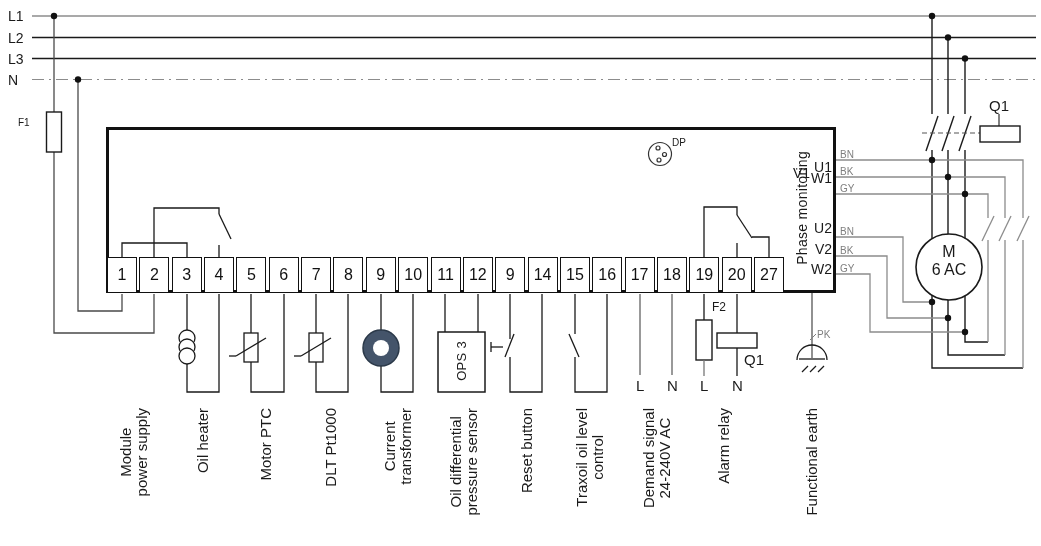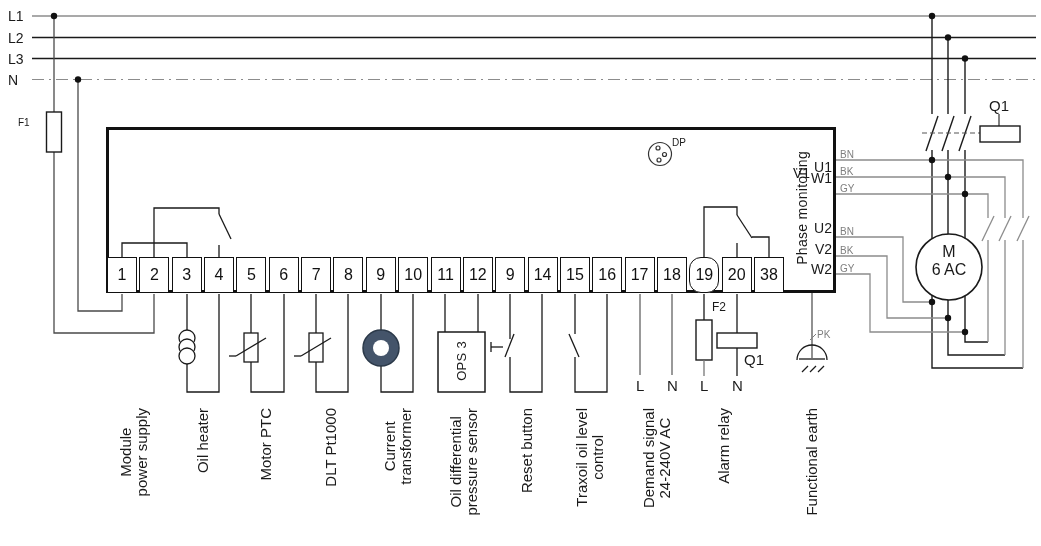--- a/index.html
+++ b/index.html
@@ -223,23 +223,23 @@
       <div class="term" style="left: 365.8px;">9</div>
       <div class="term" style="left: 398.15px;">10</div>
       <div class="term" style="left: 430.5px;">11</div>
       <div class="term" style="left: 462.85px;">12</div>
       <div class="term" style="left: 495.2px;">9</div>
       <div class="term" style="left: 527.55px;">14</div>
       <div class="term" style="left: 559.9px;">15</div>
       <div class="term" style="left: 592.25px;">16</div>
       <div class="term" style="left: 624.6px;">17</div>
       <div class="term" style="left: 656.95px;">18</div>
-      <div class="term" style="left: 689.3px; border-radius: 12px;">19</div>
+      <div class="term" style="left: 689.3px;">19</div>
       <div class="term" style="left: 721.65px;">20</div>
-      <div class="term" style="left: 754px;">38</div>
+      <div class="term" style="left: 754px;">27</div>
     </div>
 
   <div class="lbl rail-lbl" style="left:8px; top:8px">L1</div>
   <div class="lbl rail-lbl" style="left:8px; top:29.5px">L2</div>
   <div class="lbl rail-lbl" style="left:8px; top:50.5px">L3</div>
   <div class="lbl rail-lbl" style="left:8px; top:71.5px">N</div>
 
   <div class="lbl" style="left:18px;  top:117px; font-size:10px">F1</div>
   <div class="lbl" style="left:712px; top:300px; font-size:12px">F2</div>
   <div class="lbl" style="left:989px; top:97px;  font-size:15px">Q1</div>

